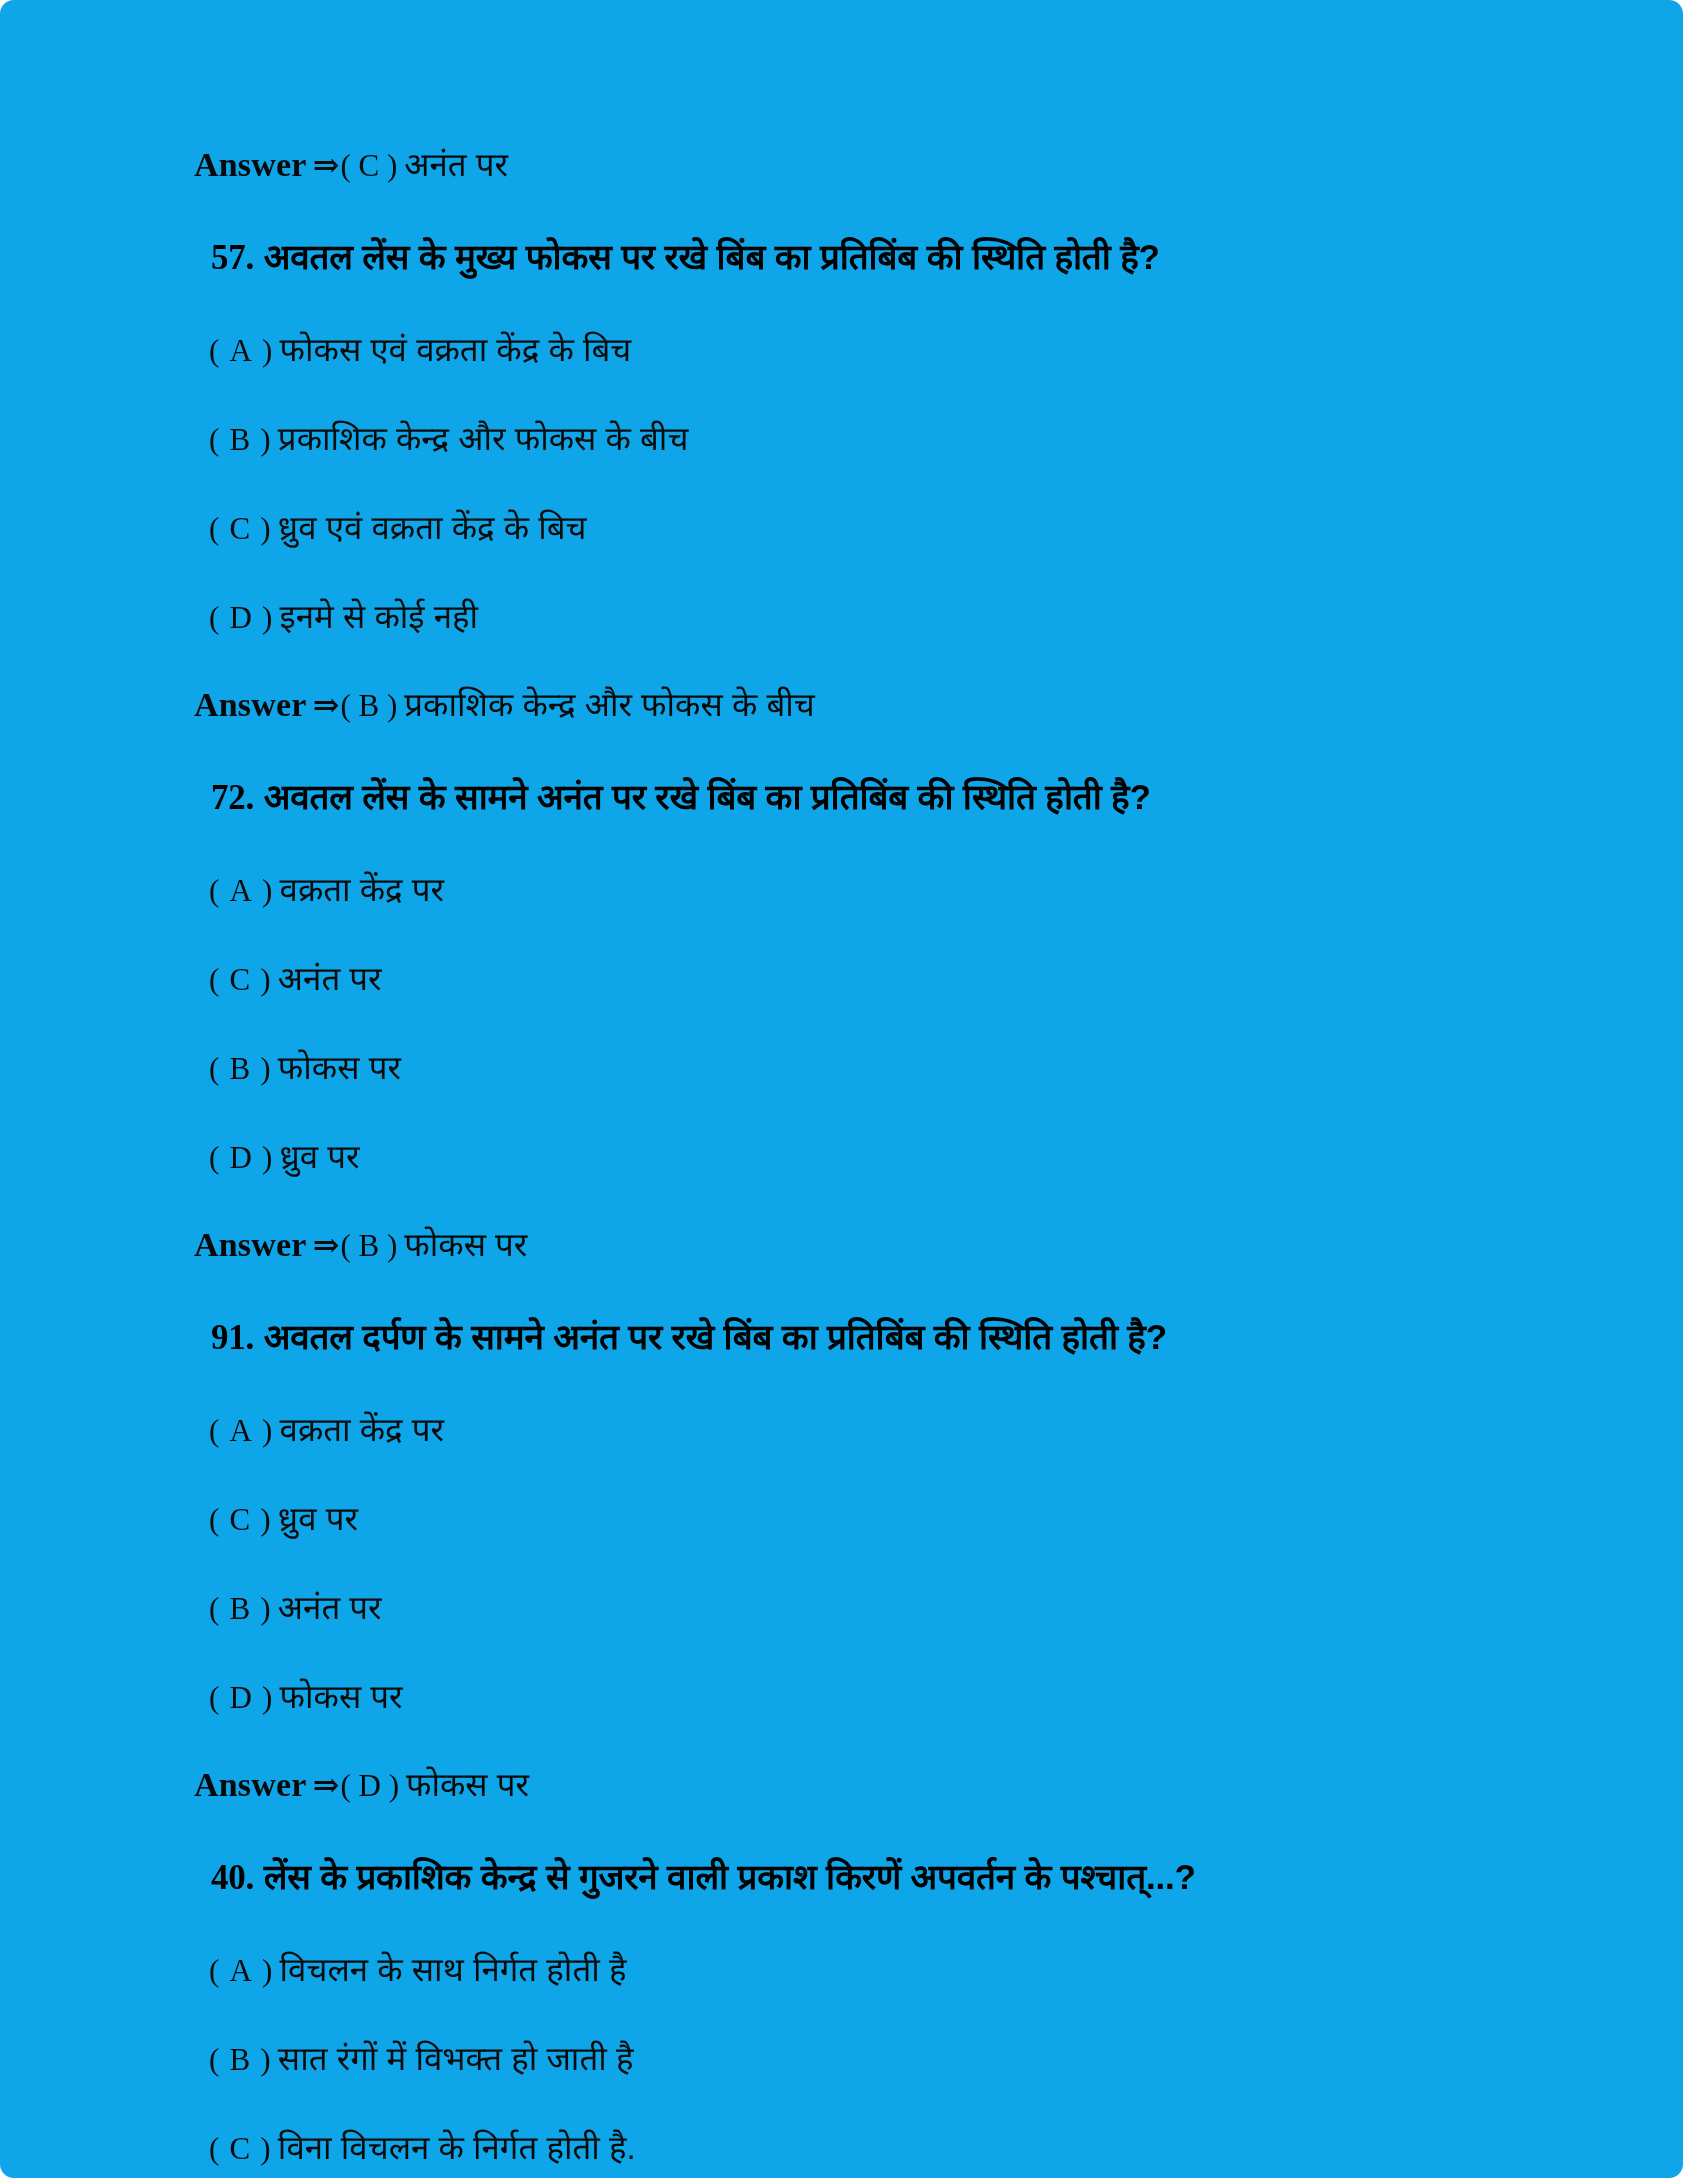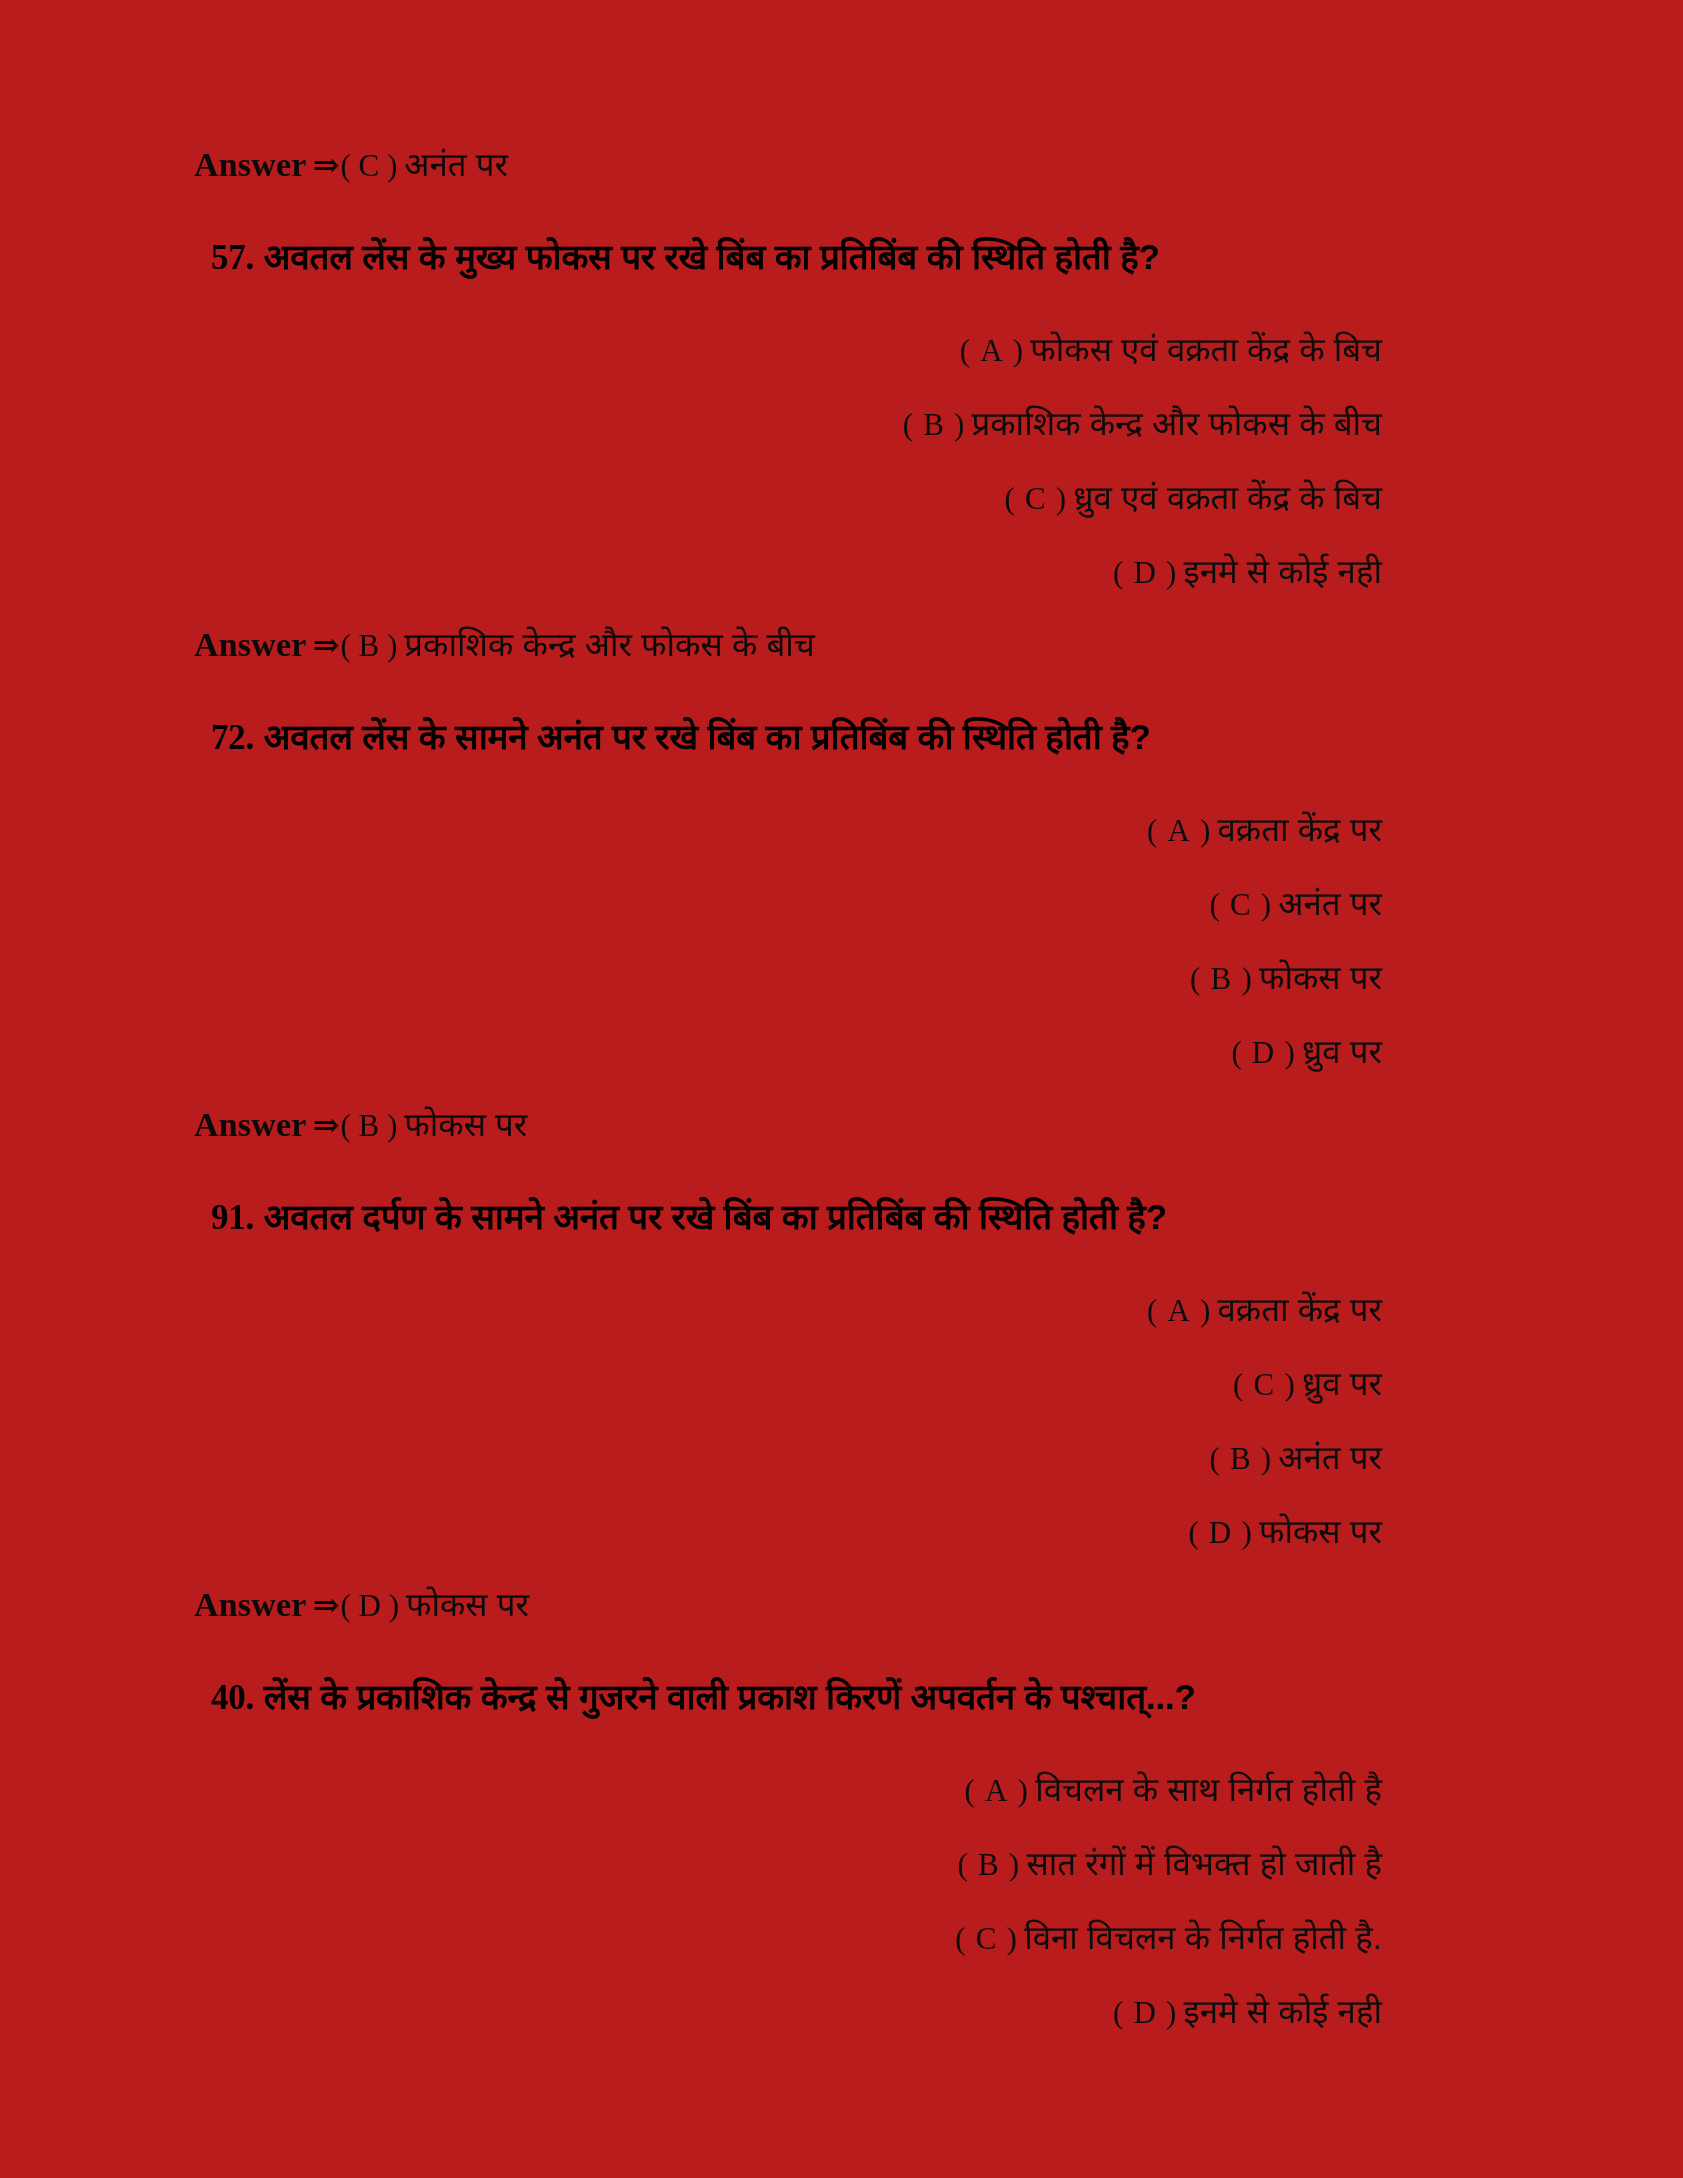--- a/index.html
+++ b/index.html
@@ -11,23 +11,24 @@
     width: 1683px;
     height: 2178px;
     font-family: "Liberation Serif", "DejaVu Serif", serif;
     color: #000000;
     -webkit-font-smoothing: antialiased;
   }
   .page {
     position: relative;
     width: 1683px;
     height: 2178px;
-    background: #b91c1c;
+    background: #0ea5e9;
     box-sizing: border-box;
     padding: 129px 168px 0 194px;
+    border-radius: 14px;
   }
   .content {
     width: 1188px;
   }
 
   
   .answer-line {
     font-size: 34px;
     line-height: 1;
     margin: 0 0 0 0;
@@ -69,24 +70,23 @@
   .q-num {
     font-family: "Liberation Serif", "DejaVu Serif", serif;
     font-weight: bold;
   }
 
   
   .option {
     font-size: 33px;
     line-height: 1;
     padding: 20px 0 20px 0;
-    margin: 0;
+    margin: 15px;
     white-space: nowrap;
     color: #0c0c0c;
-    text-align: right;
   }
   .opt-key {
     font-family: "Liberation Serif", "DejaVu Serif", serif;
     font-size: 31px;
     letter-spacing: 1.2px;
   }
   .opt-text {
     font-family: "Liberation Sans", "DejaVu Sans", sans-serif;
     font-size: 33px;
     padding-left: 6px;

